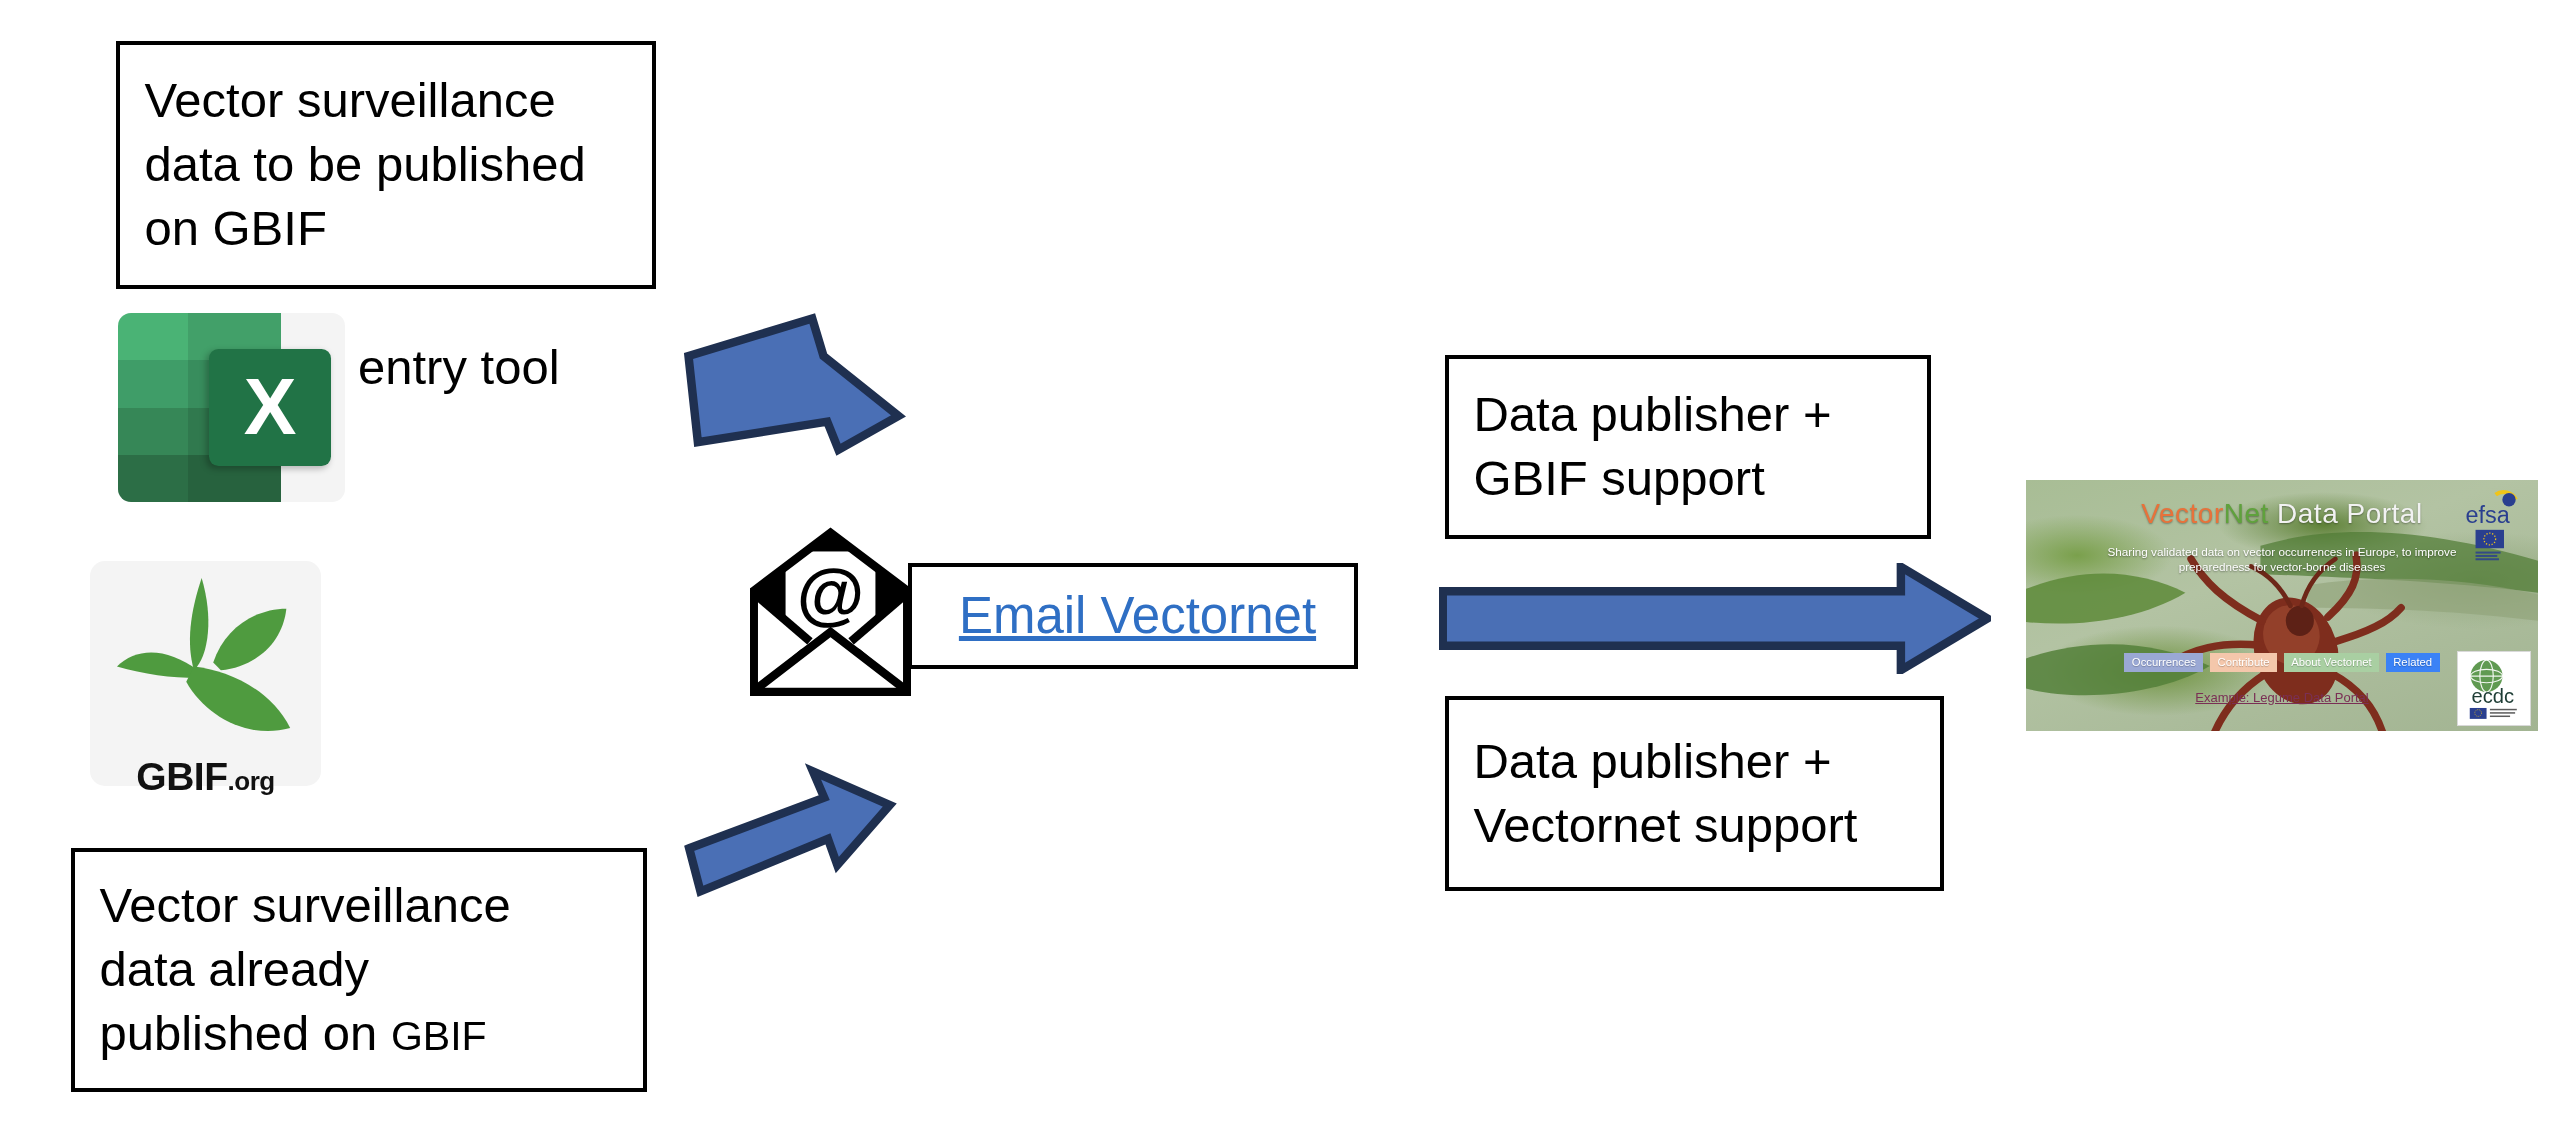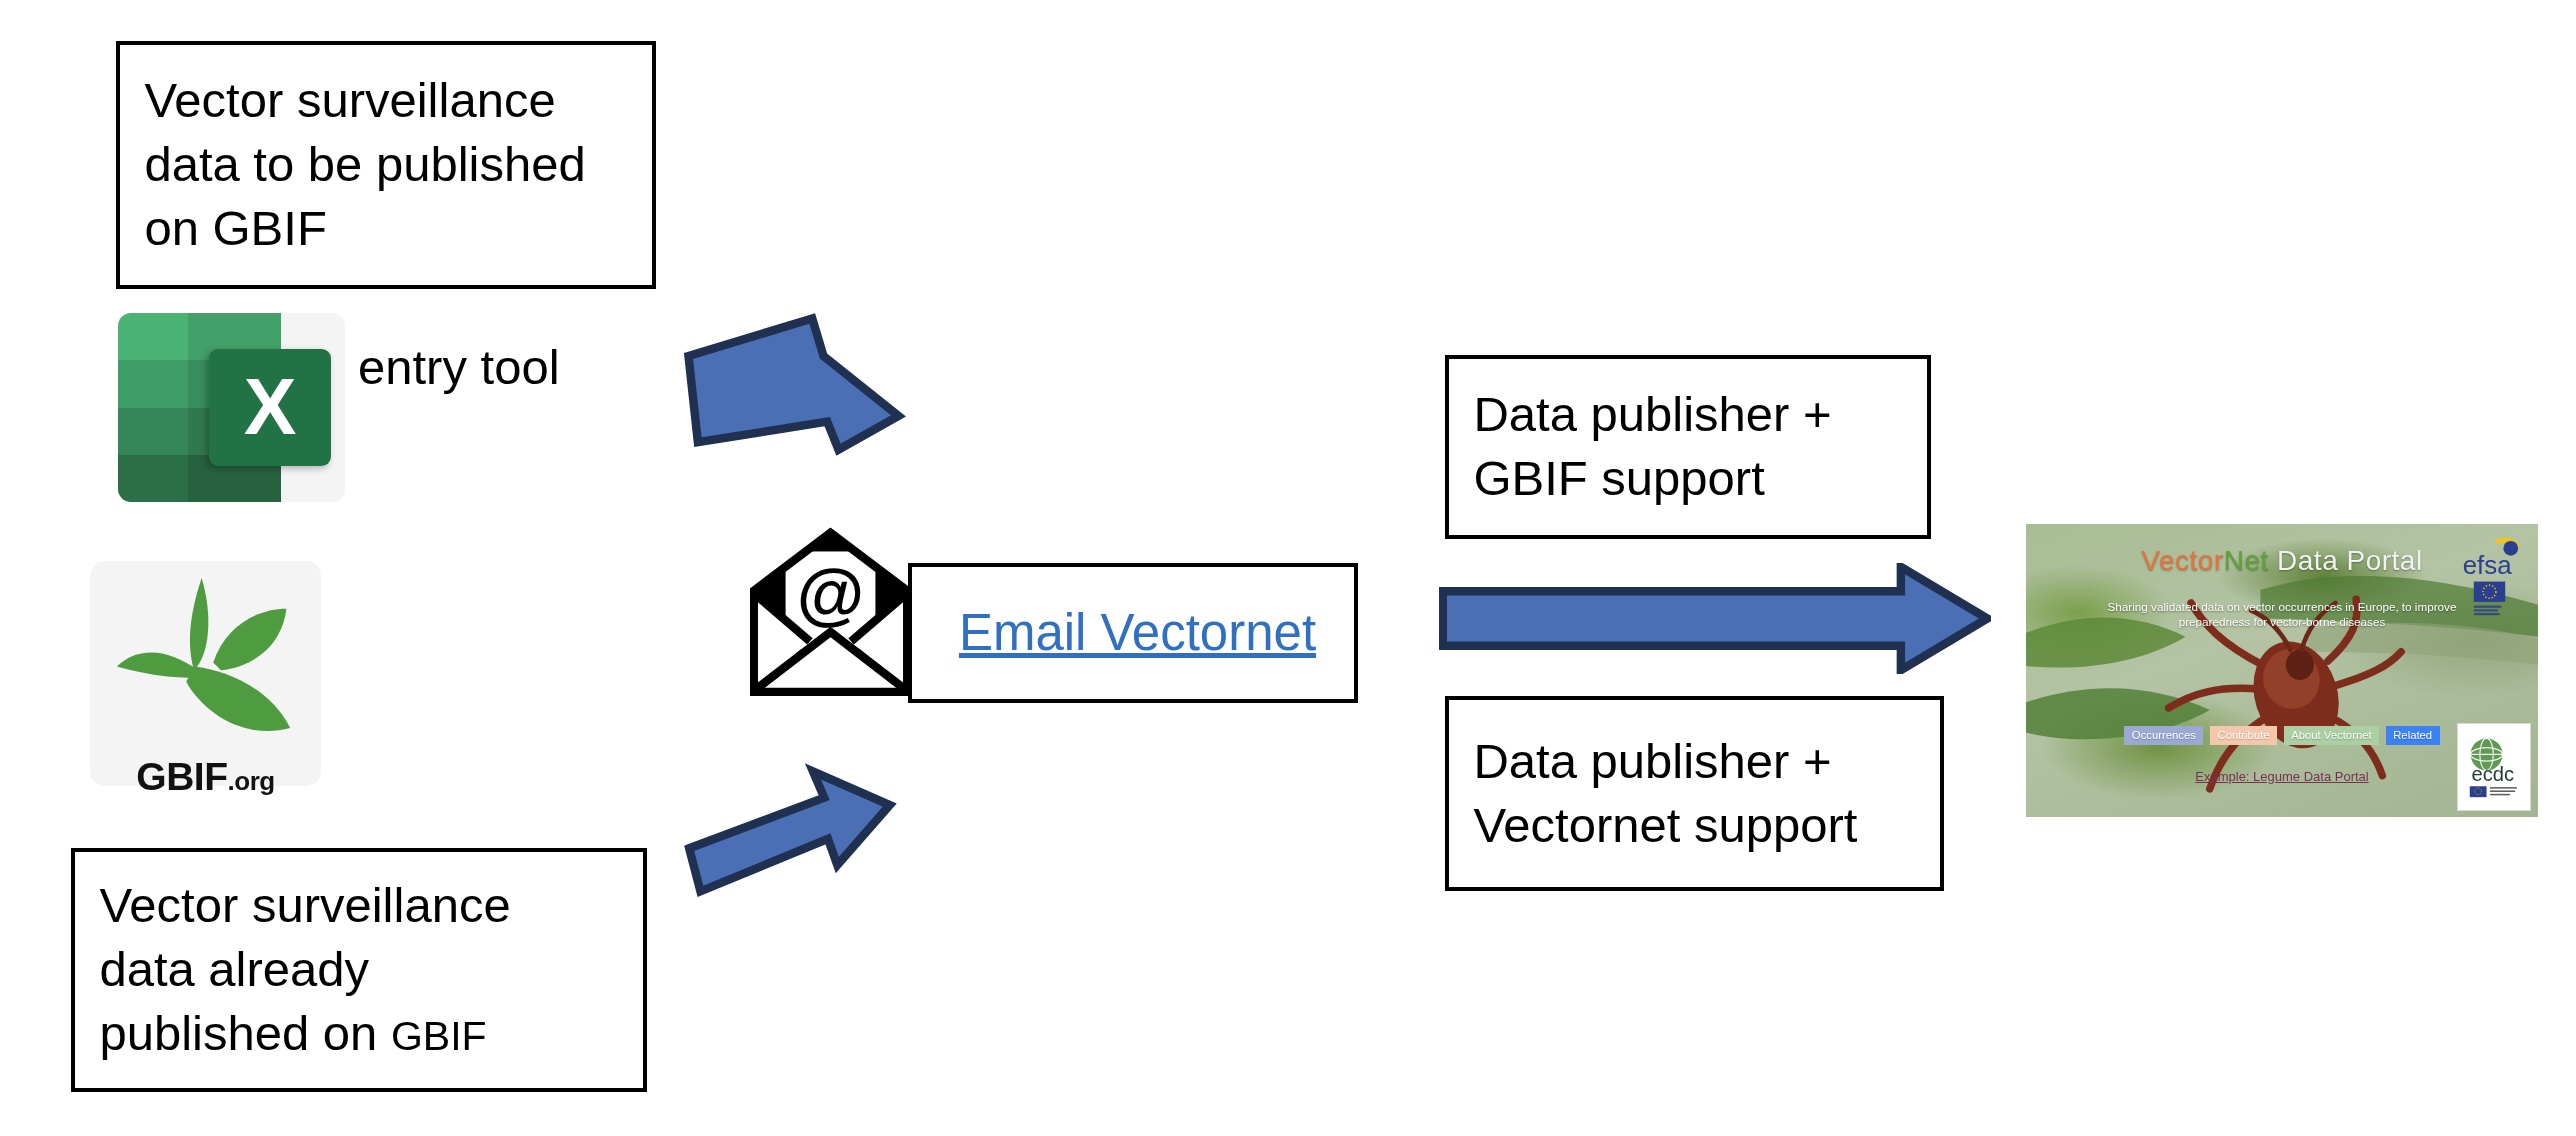--- a/index.html
+++ b/index.html
@@ -265,41 +265,41 @@
       <path d="M10 176 L86 116 L162 176 Z" fill="#ffffff"></path>
       <path d="M8 80 L8 174 L62 128 Z" fill="#ffffff"></path>
       <path d="M164 80 L164 174 L110 128 Z" fill="#ffffff"></path>
       <path d="M4 72 L86 10 L168 72 L168 180 L4 180 Z" fill="none" stroke="#000000" stroke-width="9"></path>
       <path d="M8 176 L86 116 L164 176" fill="none" stroke="#000000" stroke-width="9" stroke-linejoin="miter"></path>
       <path d="M8 78 L64 126" fill="none" stroke="#000000" stroke-width="9"></path>
       <path d="M164 78 L108 126" fill="none" stroke="#000000" stroke-width="9"></path>
     </svg>
   </div>
 
-  <div class="tbox" style="left:908px; top:563px; width:450px; height:140px; align-items:flex-start; justify-content:center;">
+  <div class="tbox" style="left:908px; top:563px; width:450px; height:106px; align-items:flex-start; justify-content:center;">
     <a href="#" class="ln" style="color:#2f6fc4; text-decoration:underline; font-size:51px; padding-left:22.5px;">Email Vectornet</a>
   </div>
 
   <div class="tbox" style="left:1445px; top:355px; width:486px; height:184px;">
     <div class="ln">Data publisher +</div>
     <div class="ln">GBIF support</div>
   </div>
 
   <div class="arrow" style="left:1439px; top:563px; width:552px; height:111px;">
     <svg viewBox="0 0 588 118" width="552" height="111" aria-hidden="true">
       <polygon points="4,30 492,30 492,4 584,59 492,114 492,88 4,88" fill="#4a6fb5" stroke="#1f3050" stroke-width="9" stroke-linejoin="miter"></polygon>
     </svg>
   </div>
 
   <div class="tbox" style="left:1445px; top:696px; width:499px; height:195px;">
     <div class="ln">Data publisher +</div>
     <div class="ln">Vectornet support</div>
   </div>
 
-  <div class="portal" style="left:2026px; top:480px; width:512px; height:293px;margin-top:44px;">
+  <div class="portal" style="left:2026px; top:480px; width:512px; height:251px;">
     <div class="bg"></div>
 
     <svg class="tick" viewBox="0 0 546 312" width="512" height="293" preserveAspectRatio="none" aria-hidden="true">
 
       <path d="M-10 120 C60 90 120 96 170 120 C120 150 50 158 -10 150 Z" fill="#5d8a38" opacity="0.85"></path>
       <path d="M0 190 C70 166 140 172 196 198 C140 230 56 236 0 222 Z" fill="#54803a" opacity="0.85"></path>
       <path d="M250 70 C330 46 430 52 546 86 L546 120 C430 106 330 104 250 100 Z" fill="#4f7a33" opacity="0.7"></path>
       <path d="M300 112 C380 100 470 104 546 122 L546 150 C470 140 380 136 300 136 Z" fill="#8fa178" opacity="0.6"></path>
 
       <ellipse cx="288" cy="182" rx="44" ry="58" fill="#7e2d1d" transform="rotate(-18 288 182)"></ellipse>

